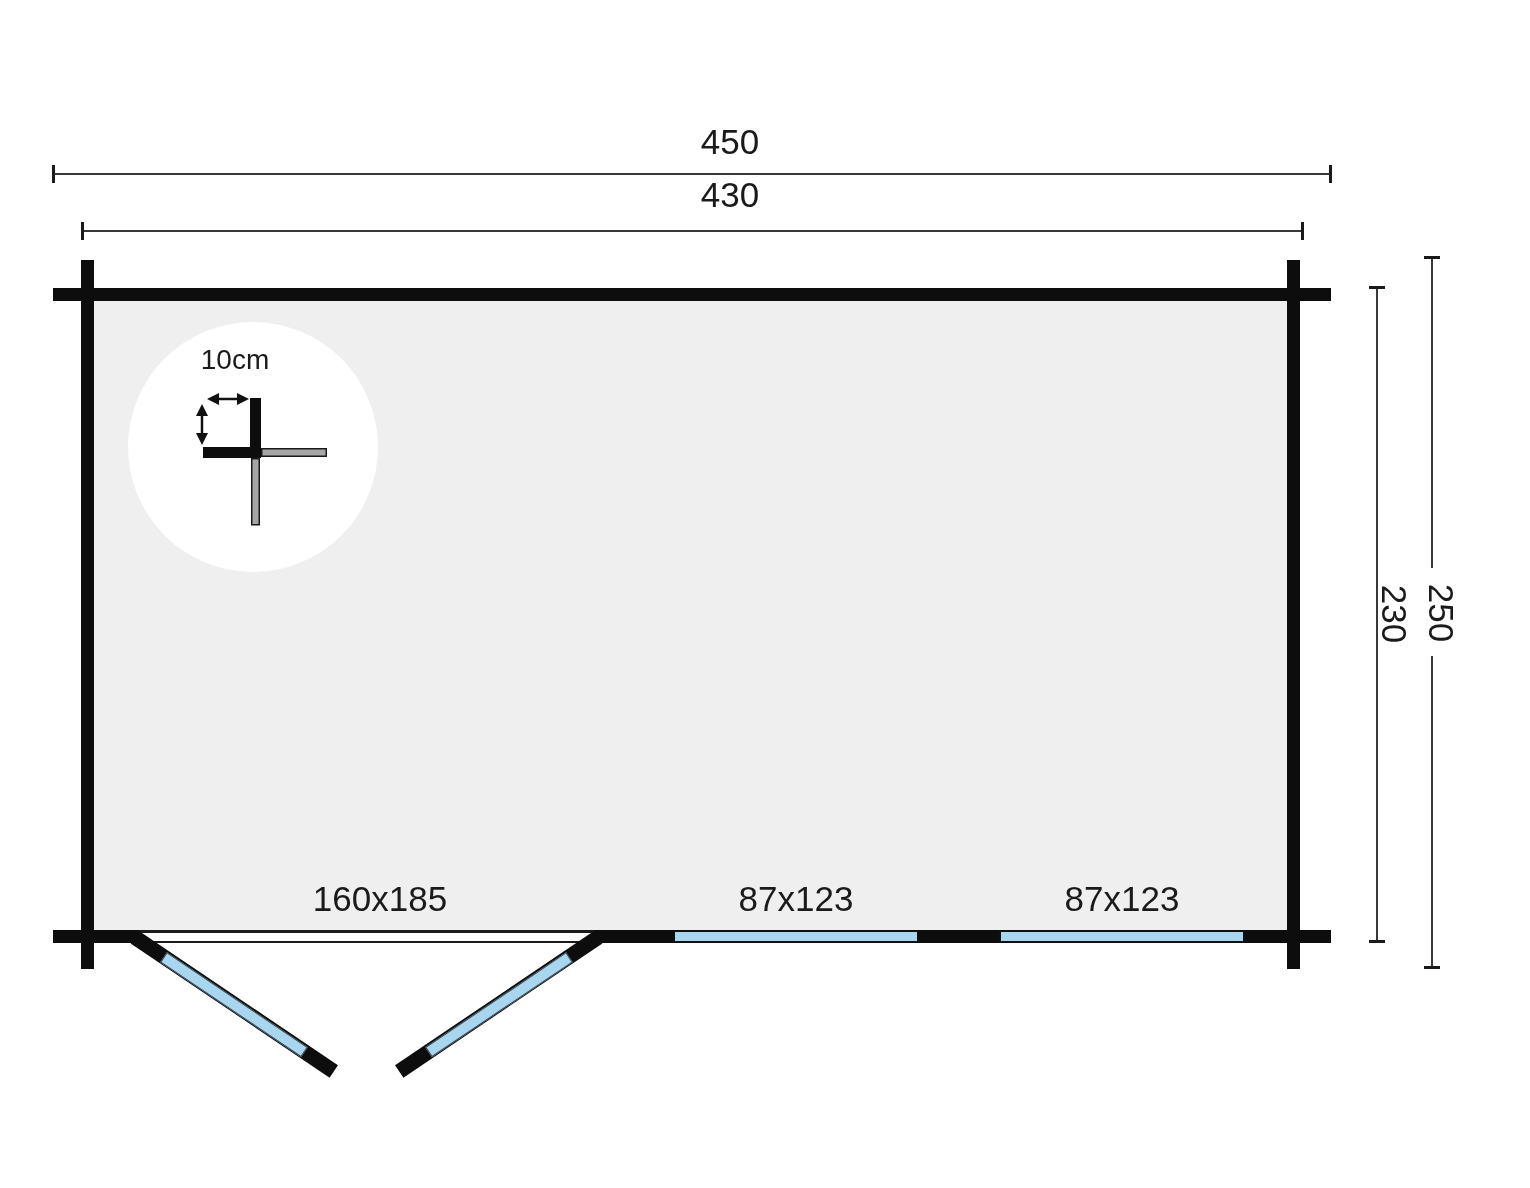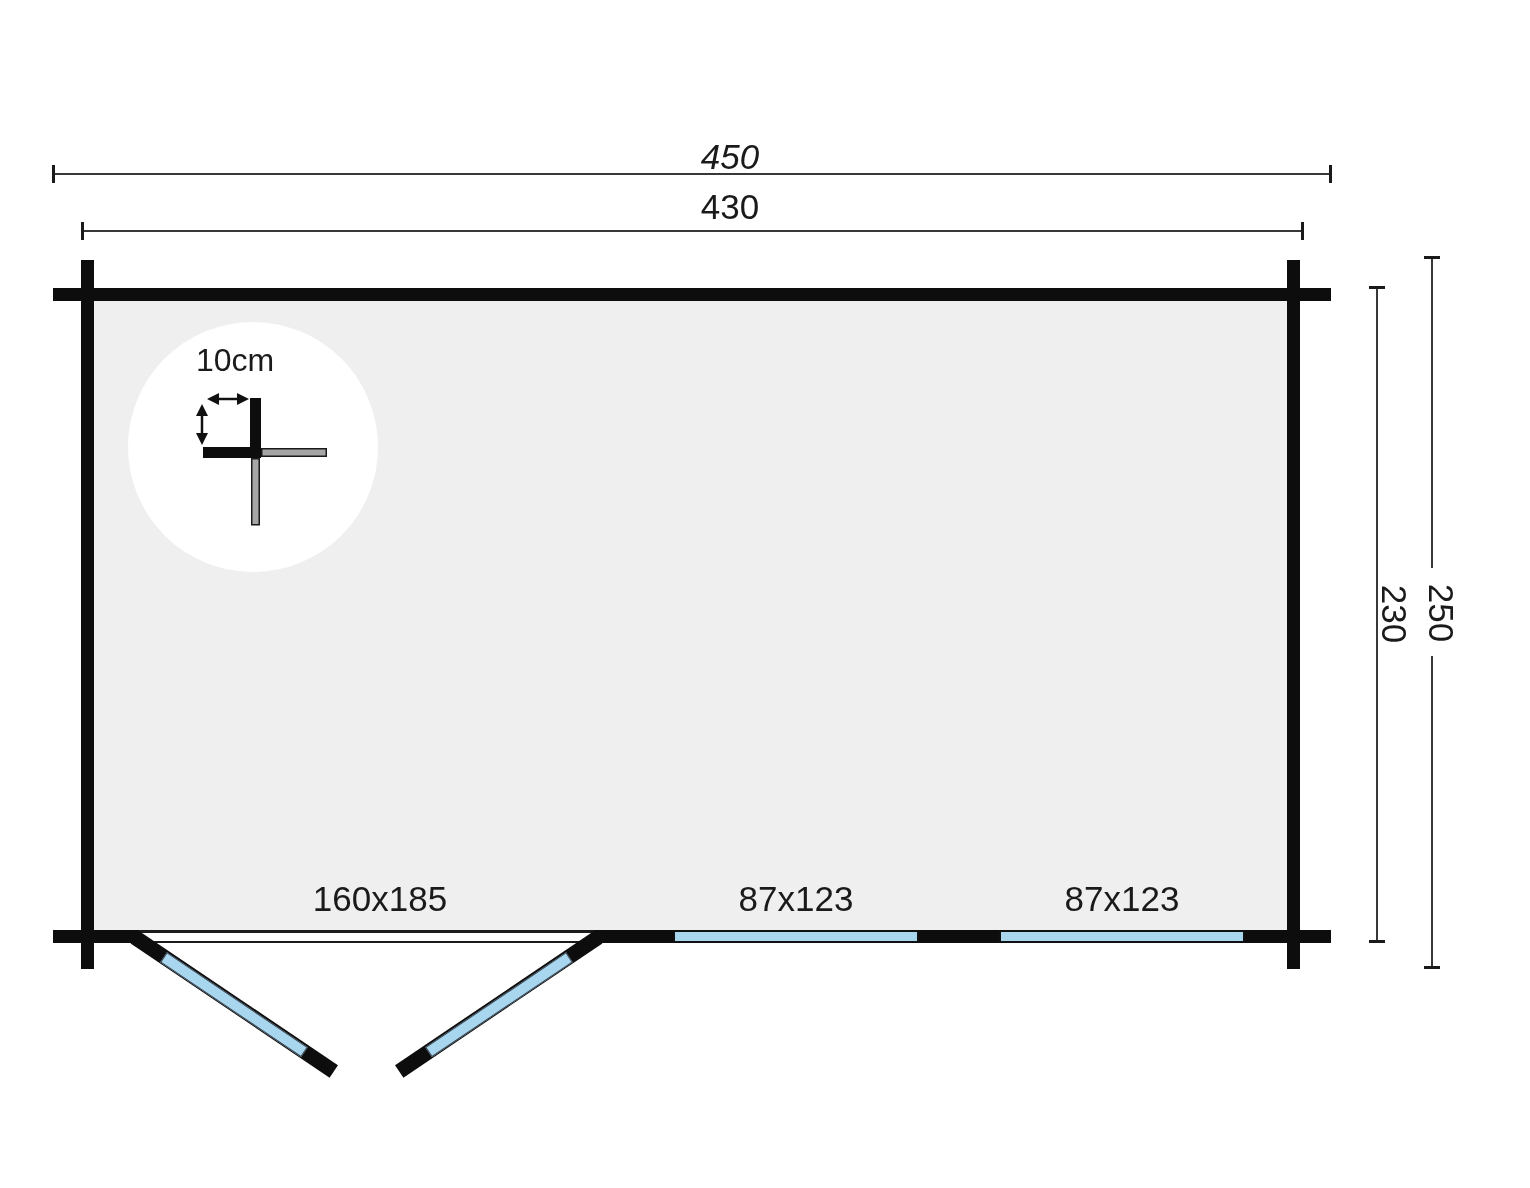--- a/index.html
+++ b/index.html
@@ -52,35 +52,35 @@
   .dim-250a{left:1431px;top:258px;width:2px;height:310px;}
   .dim-250b{left:1431px;top:656px;width:2px;height:312px;}
   .tick-v{width:3px;height:18px;background:var(--text);}
   .tick-h{width:16px;height:3px;background:var(--text);}
   
   .dimlabel{
     color:var(--text);font-size:35px;line-height:1;white-space:nowrap;
     transform:translate(-50%,-50%);
   }
   .dimlabel.rot{transform:translate(-50%,-50%) rotate(90deg);}
-  .lbl-450{left:730px;top:156px;font-style:italic;}
-  .lbl-430{left:730px;top:206px;text-align:center;}
+  .lbl-450{left:730px;top:141px;}
+  .lbl-430{left:730px;top:194px;text-align:center;}
   .lbl-230{left:1394px;top:614px;}
   .lbl-250{left:1441px;top:613px;}
   .lbl-door{left:380px;top:898px;}
   .lbl-win1{left:796px;top:898px;}
   .lbl-win2{left:1122px;top:898px;}
   
   .detail-circle{
     left:128px;top:322px;width:250px;height:250px;border-radius:50%;
     background:var(--detail_bg);
   }
   .detail-label{
     left:107px;top:38px;transform:translate(-50%,-50%);
-    color:var(--text);font-size:32px;line-height:1;white-space:nowrap;
+    color:var(--text);font-size:28px;line-height:1;white-space:nowrap;
   }
 </style>
 </head>
 <body>
 
 <div class="canvas">
 
   <div class="abs floor"></div>
 
   <div class="abs wall wall-top"></div>

